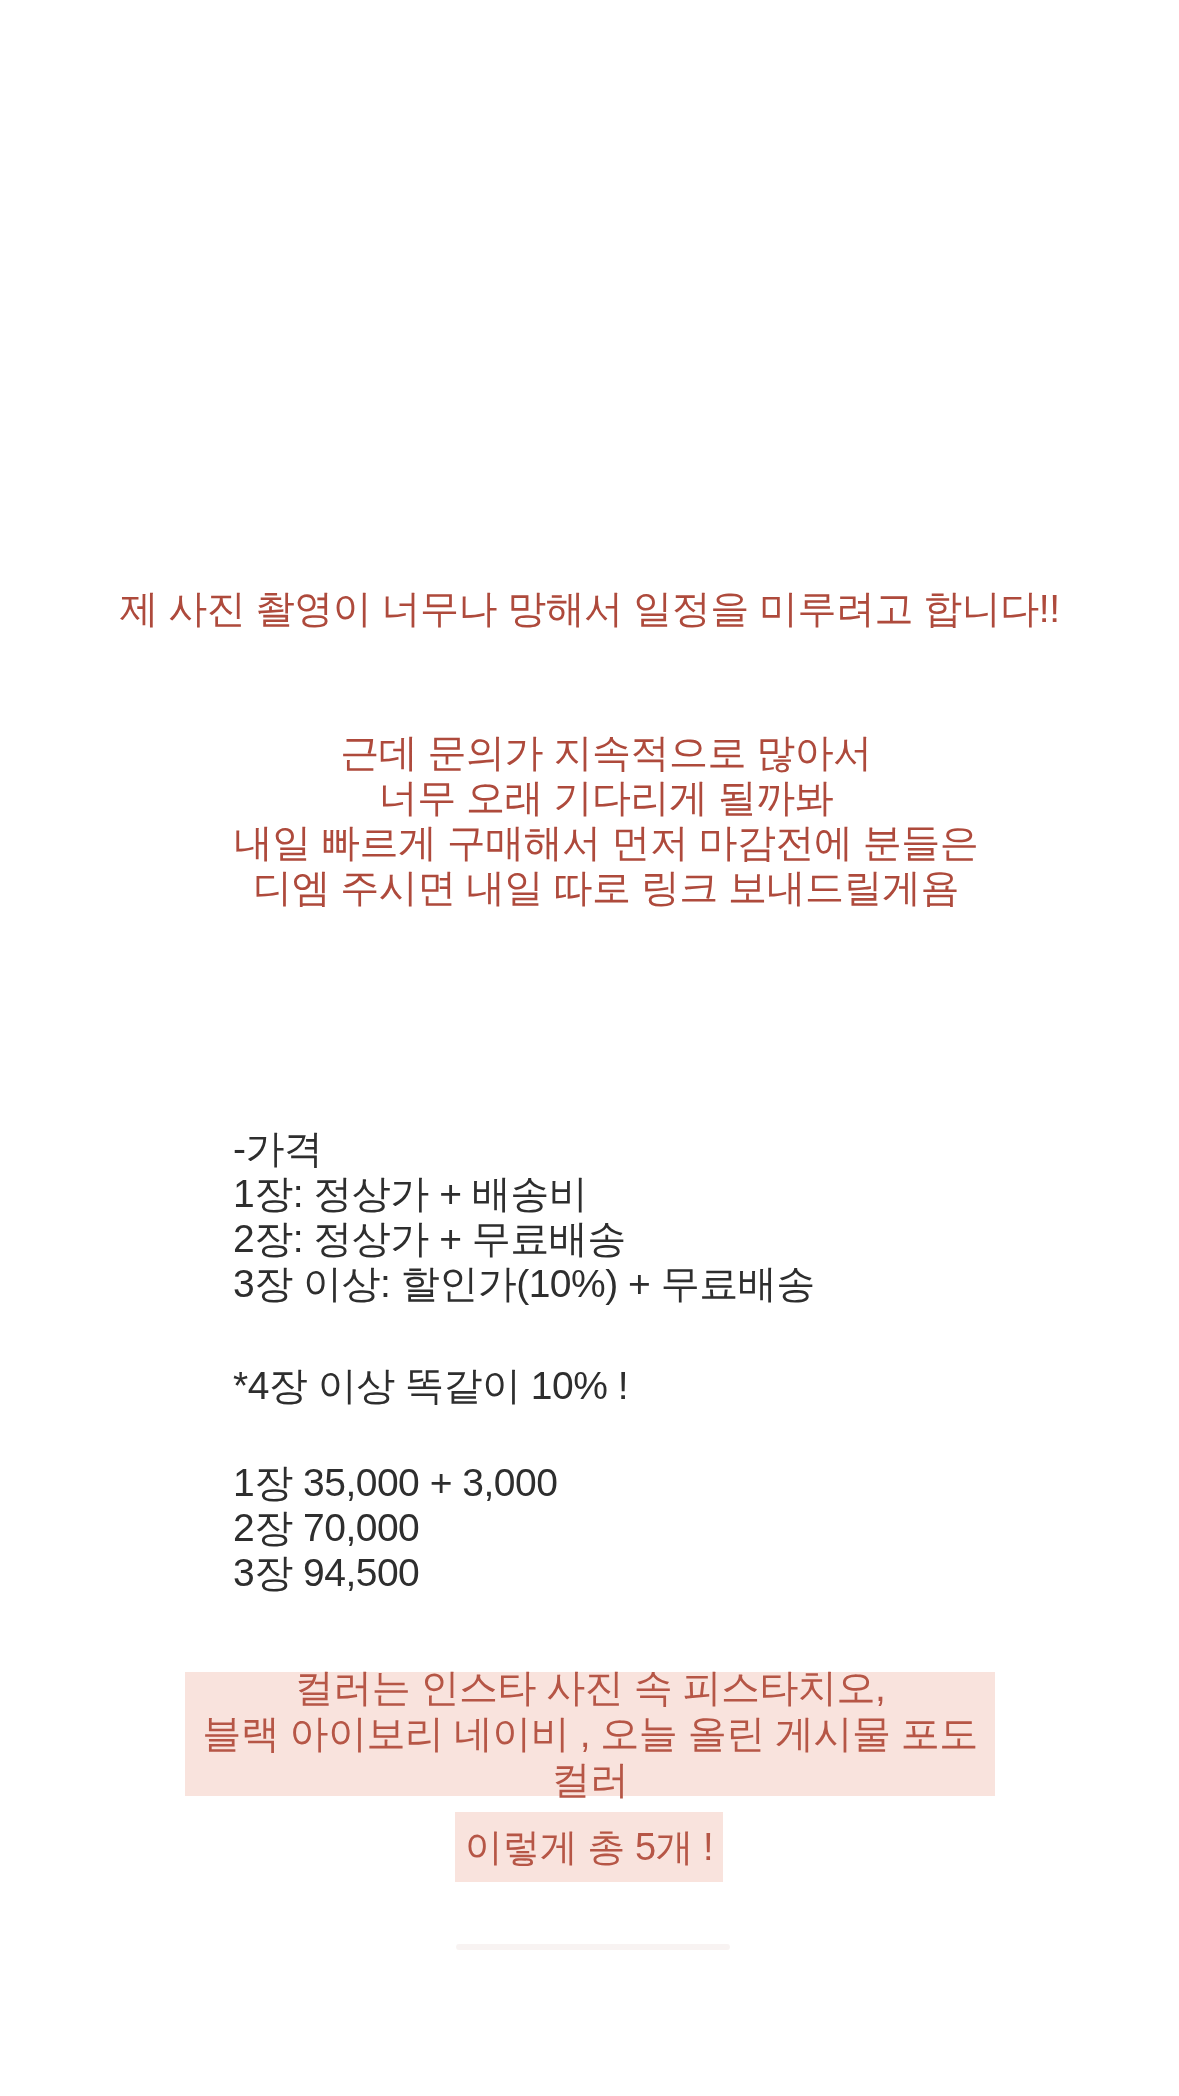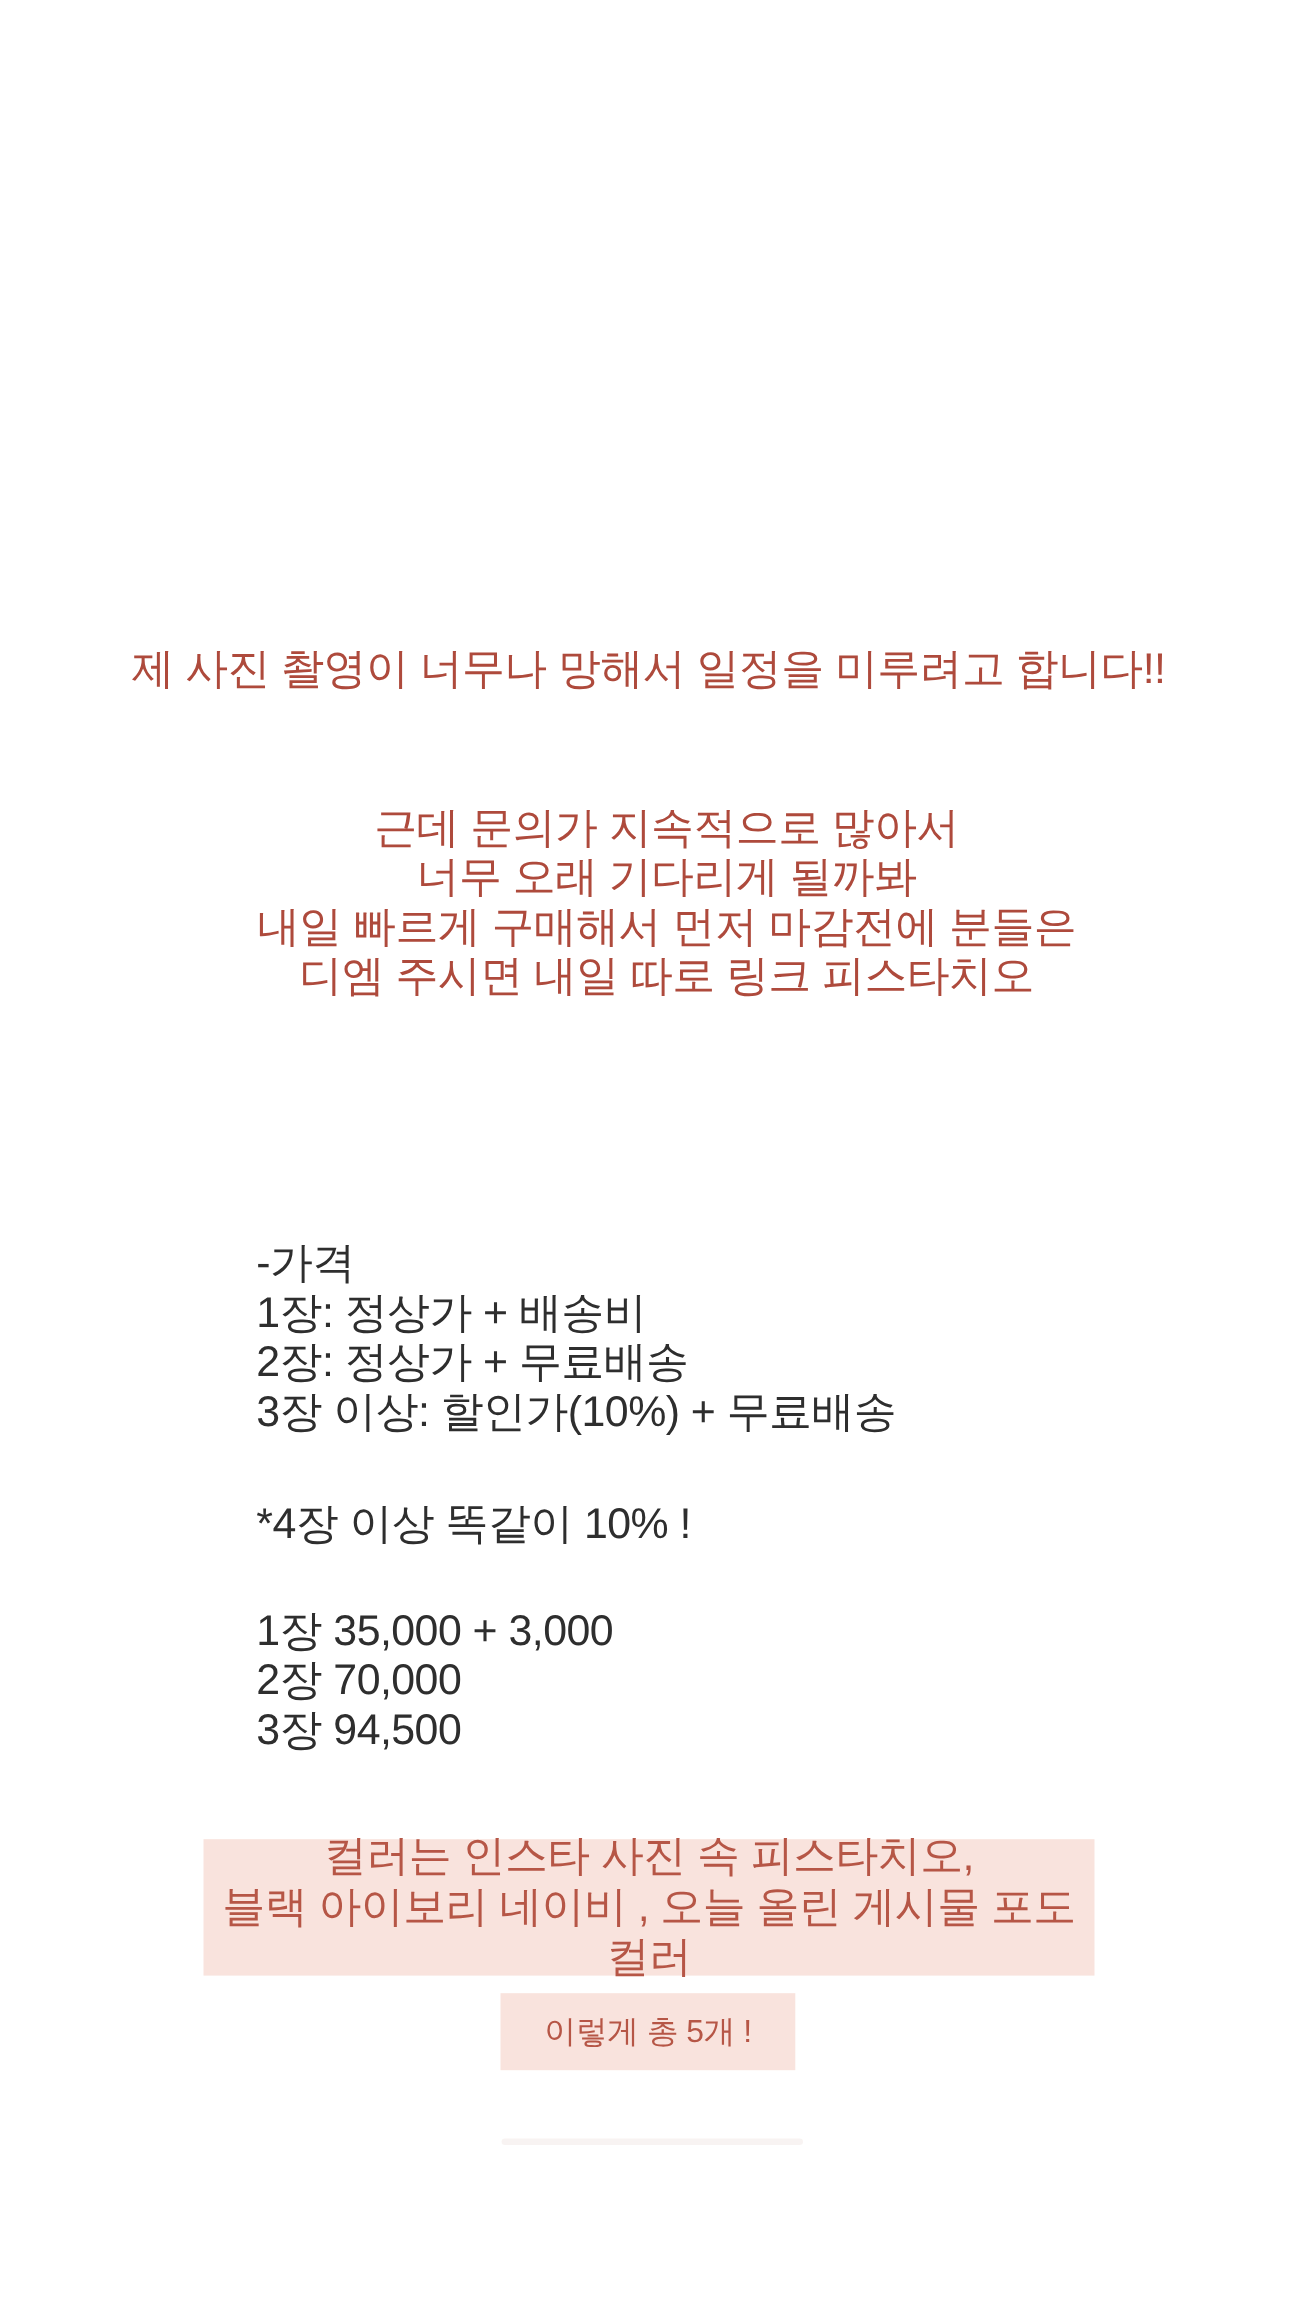--- a/index.html
+++ b/index.html
@@ -65,21 +65,21 @@
     width:810px;
     height:124px;
     font-size:39px;
     line-height:46px;
   }
   .count-box{
     top:1812px;
     left:455px;
     width:268px;
     height:70px;
-    font-size:29px;
+    font-size:38px;
     line-height:44px;
   }
   .ghost-strip{
     position:absolute;
     top:1944px;
     left:456px;
     width:274px;
     height:6px;
     border-radius:3px;
     background:#f2eae7;
@@ -93,21 +93,21 @@
 <div class="stage">
 
   <div class="center-text announce-1">
     <span class="line">제 사진 촬영이 너무나 망해서 일정을 미루려고 합니다!!</span>
   </div>
 
   <div class="center-text announce-2">
     <span class="line">근데 문의가 지속적으로 많아서</span>
     <span class="line">너무 오래 기다리게 될까봐</span>
     <span class="line">내일 빠르게 구매해서 먼저 마감전에 분들은</span>
-    <span class="line">디엠 주시면 내일 따로 링크 피스타치오</span>
+    <span class="line">디엠 주시면 내일 따로 링크 보내드릴게욤</span>
   </div>
 
   <div class="price-block price-head">
     <span class="line">-가격</span>
     <span class="line">1장: 정상가 + 배송비</span>
     <span class="line">2장: 정상가 + 무료배송</span>
     <span class="line">3장 이상: 할인가(10%) + 무료배송</span>
   </div>
 
   <div class="price-block price-note">

